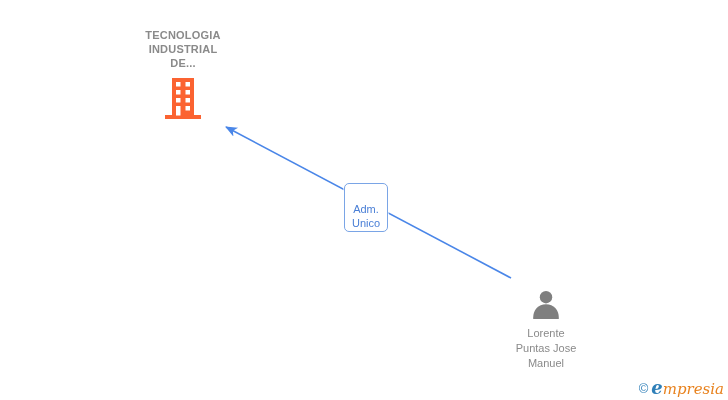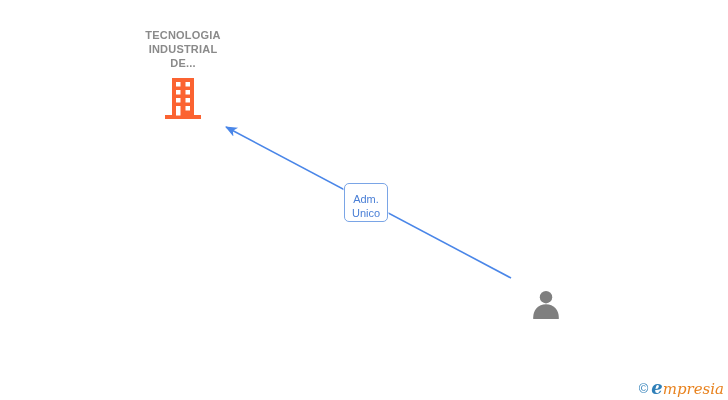--- a/index.html
+++ b/index.html
@@ -44,21 +44,21 @@
     width: 42px; height: 29px;
     background: #ffffff;
     border: 1px solid #7aa5e6;
     border-radius: 5px;
     z-index: 3;
     color: #4a7fd6;
     font-size: 11px;
     line-height: 14px;
     text-align: center;
     white-space: pre-line;
-    padding-top: 8px;
+    padding-top: 18px;
     box-shadow: 0 0 0 1px rgba(255,255,255,0.6);
   }
   .watermark {
     position: absolute;
     right: 4px; bottom: 2px;
     z-index: 2;
     font-family: "DejaVu Serif", serif;
     font-style: italic;
     white-space: nowrap;
     cursor: pointer;
@@ -121,19 +121,22 @@
   <div class="rel-label">Adm.
 Unico</div>
 
   <div class="node person-node">
     <div class="icon-wrap">
       <svg width="34" height="28" viewBox="0 0 34 28" xmlns="http://www.w3.org/2000/svg">
         <circle cx="17" cy="6.2" r="6.2" fill="#7f7f7f"></circle>
         <path d="M17 13.2 C9.2 13.2 4.2 18.6 4.2 26.6 L4.2 28 L29.8 28 L29.8 26.6 C29.8 18.6 24.8 13.2 17 13.2 Z" fill="#7f7f7f"></path>
       </svg>
     </div>
+    <div class="node-label">Lorente
+Puntas Jose
+Manuel</div>
   </div>
 
   <div class="watermark">
     <span class="copy">©</span><span class="brand-e">e</span><span class="brand-rest">mpresia</span>
   </div>
 
 </div>
 
 </body></html>

